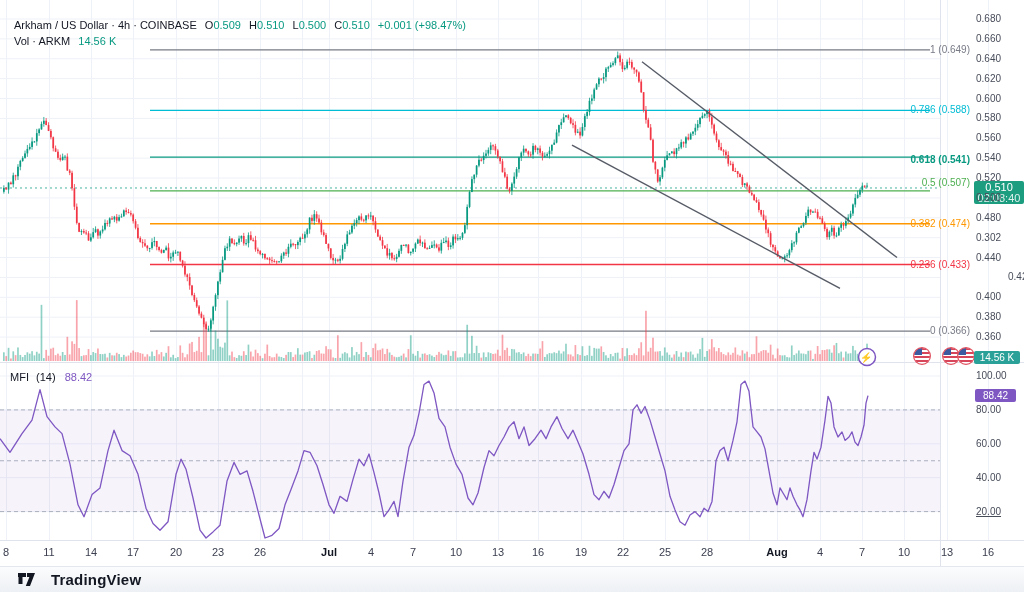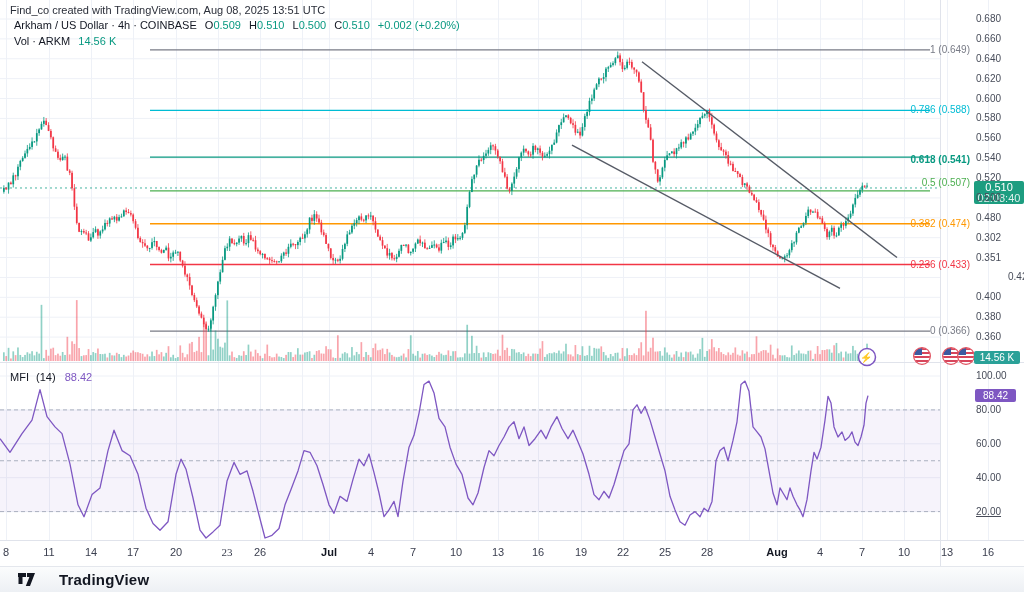--- a/index.html
+++ b/index.html
@@ -18,21 +18,21 @@
   .tlab{font-size:11px;color:#3c4050;top:546px;width:34px;text-align:center;}
   .tlab.b{font-weight:bold;color:#131722;}
   .badge{color:#fff;border-radius:2px;text-align:center;}
   .badge-price{left:974px;top:181px;width:50px;height:23px;background:#1d9d80;font-size:11px;line-height:12px;}
   .badge-price .cd{font-size:11px;color:rgba(255,255,255,.85);line-height:10px;}
   .badge-vol{left:974px;top:351px;width:46px;height:13px;background:#2aa198;font-size:10px;line-height:13px;}
   .badge-mfi{left:975px;top:389px;width:41px;height:13px;background:#7e57c2;font-size:10px;line-height:13px;}
   .mfi-legend{left:10px;top:371px;font-size:11px;color:#131722;white-space:nowrap;}
   .mfi-val{color:#7e57c2;margin-left:6px;}
   .footer{left:0;top:566px;width:1024px;height:26px;background:linear-gradient(#fbfcfd,#edf0f4);
-          border-top:1px solid #e4e7ed;display:flex;align-items:center;gap:24px;box-sizing:border-box;padding-left:18px;}
+          border-top:1px solid #e4e7ed;display:flex;align-items:center;gap:16px;box-sizing:border-box;padding-left:18px;}
   .brand{font-weight:bold;font-size:15px;color:#131722;letter-spacing:.2px;}
   .hotspot{background:transparent;}
 </style>
 </head>
 <body>
 
 <div id="app">
   <svg id="gfx" width="1024" height="592">
       <g>
         <line x1="6.5" y1="0" x2="6.5" y2="540" stroke="#eef1f7" stroke-width="1"></line>
@@ -1257,29 +1257,28 @@
           <rect x="-8" y="4" width="16" height="2" fill="#d7455b"></rect>
           <rect x="-8" y="-8" width="8" height="7" fill="#3c5aa0"></rect>
         </g>
         <circle cx="0" cy="0" r="8.4" fill="none" stroke="#e05260" stroke-width="1.2"></circle>
       </g>
     </svg>
 
   <div class="abs hotspot" style="left:940px;top:0;width:84px;height:540px;"></div>
   <div class="abs hotspot" style="left:0;top:540px;width:1024px;height:26px;"></div>
 
-  <div class="abs wm">Find_co created with TradingView.com, Aug 08, 2025 13:51 UTC</div>
 
   <div class="abs legend">
     <span class="lg-part">Arkham / US Dollar · 4h · COINBASE</span>
     <span class="lg-part"><span class="lg-lab">O</span><span class="lg-val">0.509</span></span>
     <span class="lg-part"><span class="lg-lab">H</span><span class="lg-val">0.510</span></span>
     <span class="lg-part"><span class="lg-lab">L</span><span class="lg-val">0.500</span></span>
     <span class="lg-part"><span class="lg-lab">C</span><span class="lg-val">0.510</span></span>
-    <span class="lg-val">+0.002 (+0.20%)</span>
+    <span class="lg-val">+0.001 (+98.47%)</span>
   </div>
 
   <div class="abs legend2">
     <span class="lg-lab lg-part">Vol · ARKM</span>
     <span class="lg-val">14.56 K</span>
   </div>
 
   <div class="abs mfi-legend">
     <span class="lg-lab">MFI</span>
     <span class="lg-lab" style="margin-left:4px;">(14)</span>
@@ -1299,21 +1298,21 @@
       <div class="abs tick" style="top:52.76000000000003px;">0.640</div>
       <div class="abs tick" style="top:72.64000000000004px;">0.620</div>
       <div class="abs tick" style="top:92.52000000000007px;">0.600</div>
       <div class="abs tick" style="top:112.40000000000009px;">0.580</div>
       <div class="abs tick" style="top:132.28px;">0.560</div>
       <div class="abs tick" style="top:152.16000000000003px;">0.540</div>
       <div class="abs tick" style="top:172.04000000000002px;">0.520</div>
       <div class="abs tick" style="top:191.92000000000004px;">0.500</div>
       <div class="abs tick" style="top:211.80000000000007px;">0.480</div>
       <div class="abs tick" style="top:231.68000000000004px;">0.302</div>
-      <div class="abs tick" style="top:251.56000000000006px;">0.351</div>
+      <div class="abs tick" style="top:251.56000000000006px;">0.440</div>
       <div class="abs tick" style="top:271.44000000000005px;padding-left:32px;">0.420</div>
       <div class="abs tick" style="top:291.32000000000005px;">0.400</div>
       <div class="abs tick" style="top:311.20000000000005px;">0.380</div>
       <div class="abs tick" style="top:331.08000000000004px;">0.360</div>
     </div>
   <div id="mfi-ticks">
       <div class="abs tick" style="top:370px;">100.00</div>
       <div class="abs tick" style="top:403.9px;">80.00</div>
       <div class="abs tick" style="top:437.8px;">60.00</div>
       <div class="abs tick" style="top:471.7px;">40.00</div>
@@ -1327,21 +1326,21 @@
       <div class="abs fib-lab" style="left:840px;top:217.76400000000007px;color:#ff9800;">0.382 (0.474)</div>
       <div class="abs fib-lab" style="left:840px;top:258.51800000000003px;color:#f23645;">0.236 (0.433)</div>
       <div class="abs fib-lab" style="left:840px;top:325.11600000000004px;color:#787b86;">0 (0.366)</div>
     </div>
   <div id="time-labels">
       <div class="abs tlab" style="left:-11px;">8</div>
       <div class="abs tlab" style="left:32px;">11</div>
       <div class="abs tlab" style="left:74px;">14</div>
       <div class="abs tlab" style="left:116px;">17</div>
       <div class="abs tlab" style="left:159px;">20</div>
-      <div class="abs tlab" style="left:210px;font-family:Liberation Serif, serif;">23</div>
+      <div class="abs tlab" style="left:201px;">23</div>
       <div class="abs tlab" style="left:243px;">26</div>
       <div class="abs tlab b" style="left:312px;">Jul</div>
       <div class="abs tlab" style="left:354px;">4</div>
       <div class="abs tlab" style="left:396px;">7</div>
       <div class="abs tlab" style="left:439px;">10</div>
       <div class="abs tlab" style="left:481px;">13</div>
       <div class="abs tlab" style="left:521px;">16</div>
       <div class="abs tlab" style="left:564px;">19</div>
       <div class="abs tlab" style="left:606px;">22</div>
       <div class="abs tlab" style="left:648px;">25</div>

